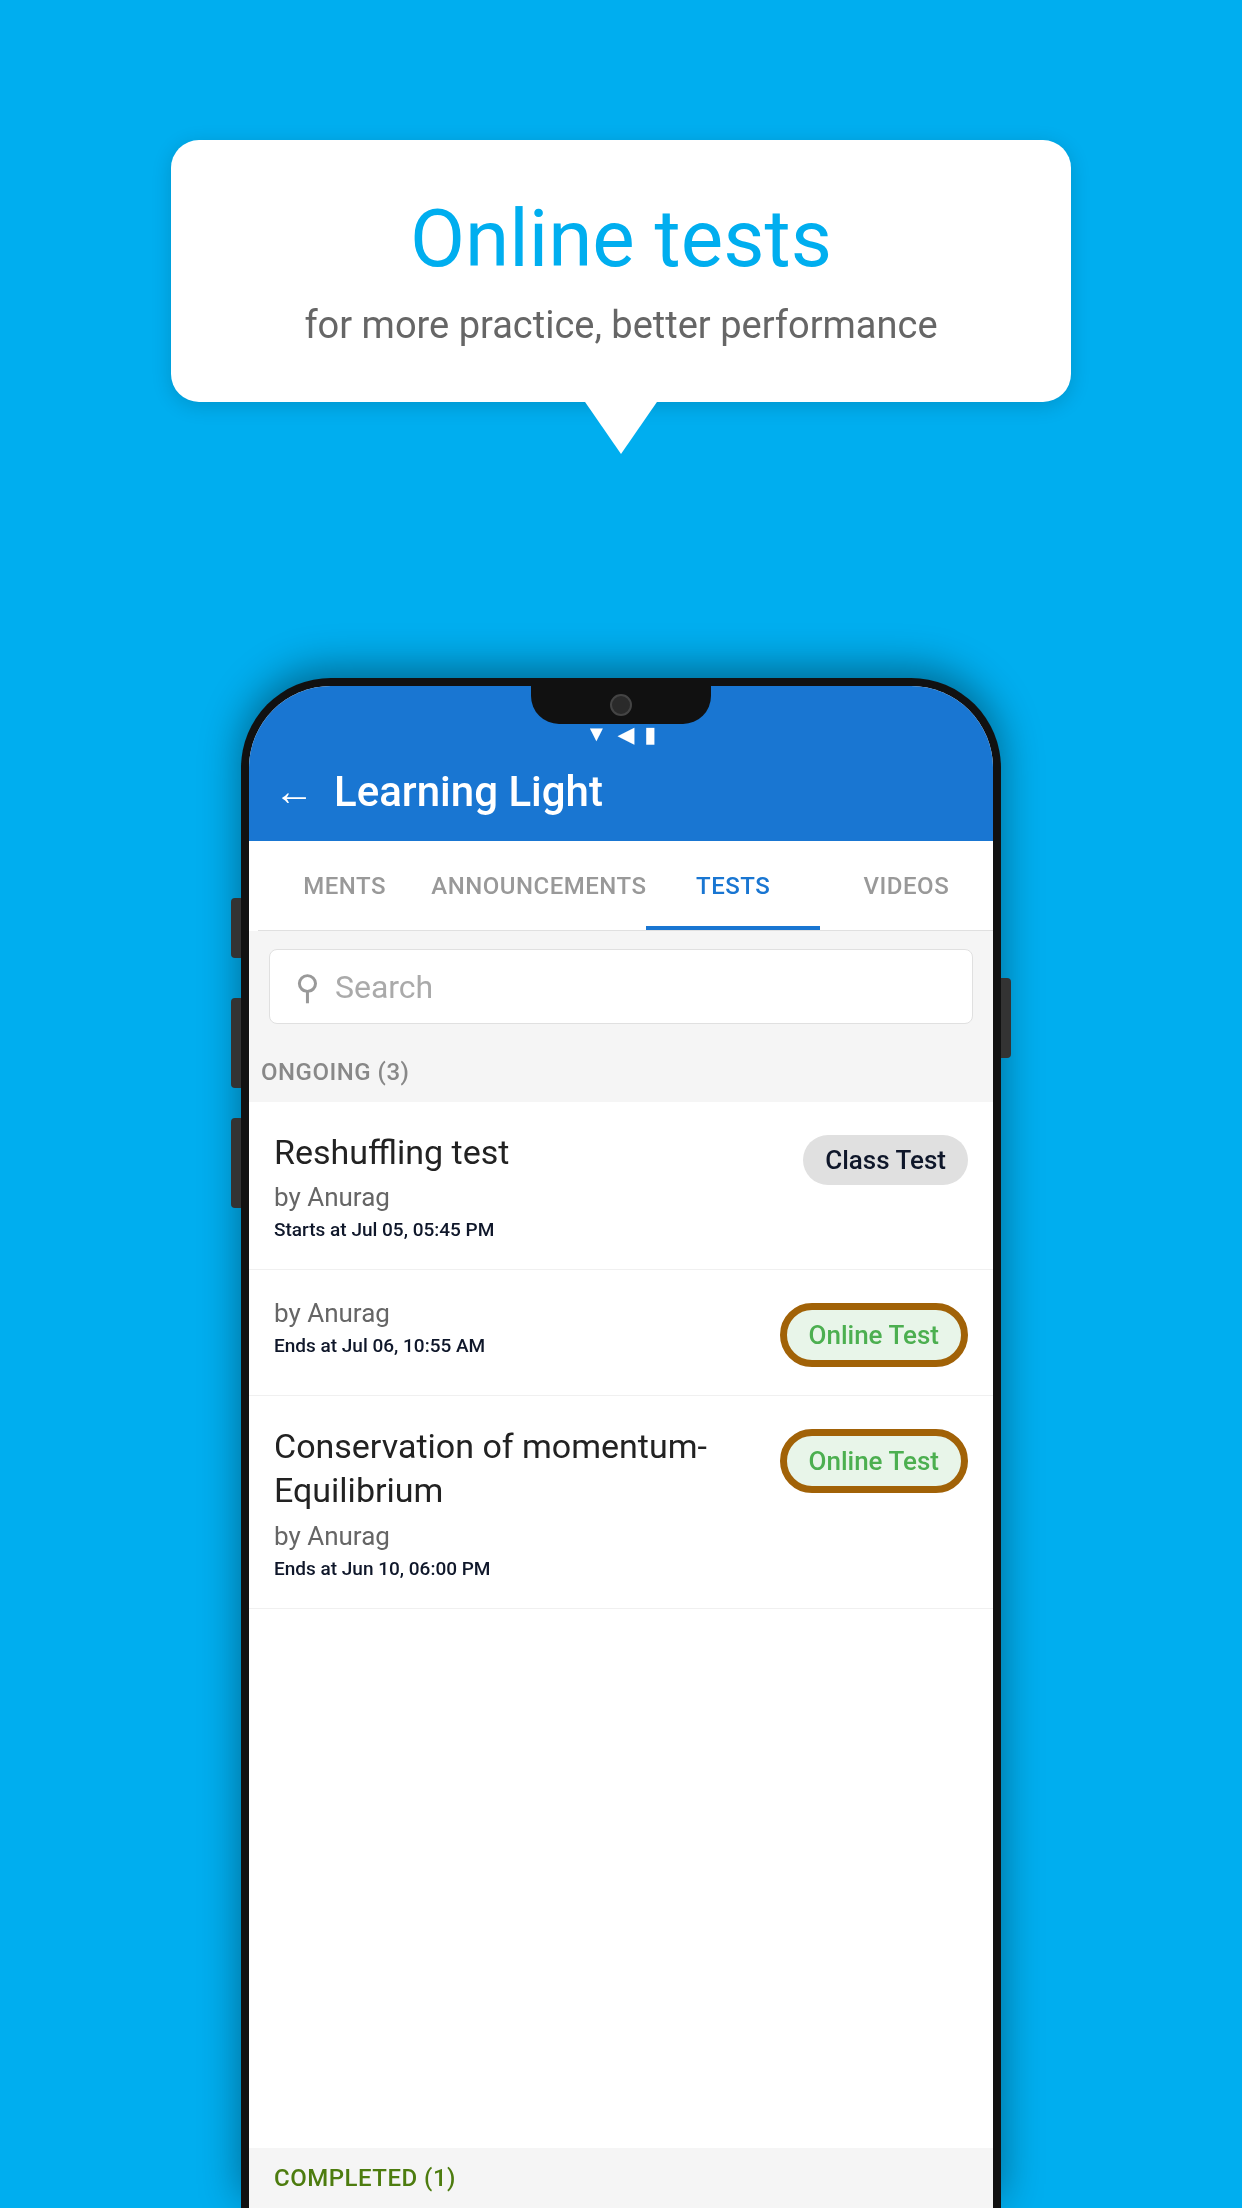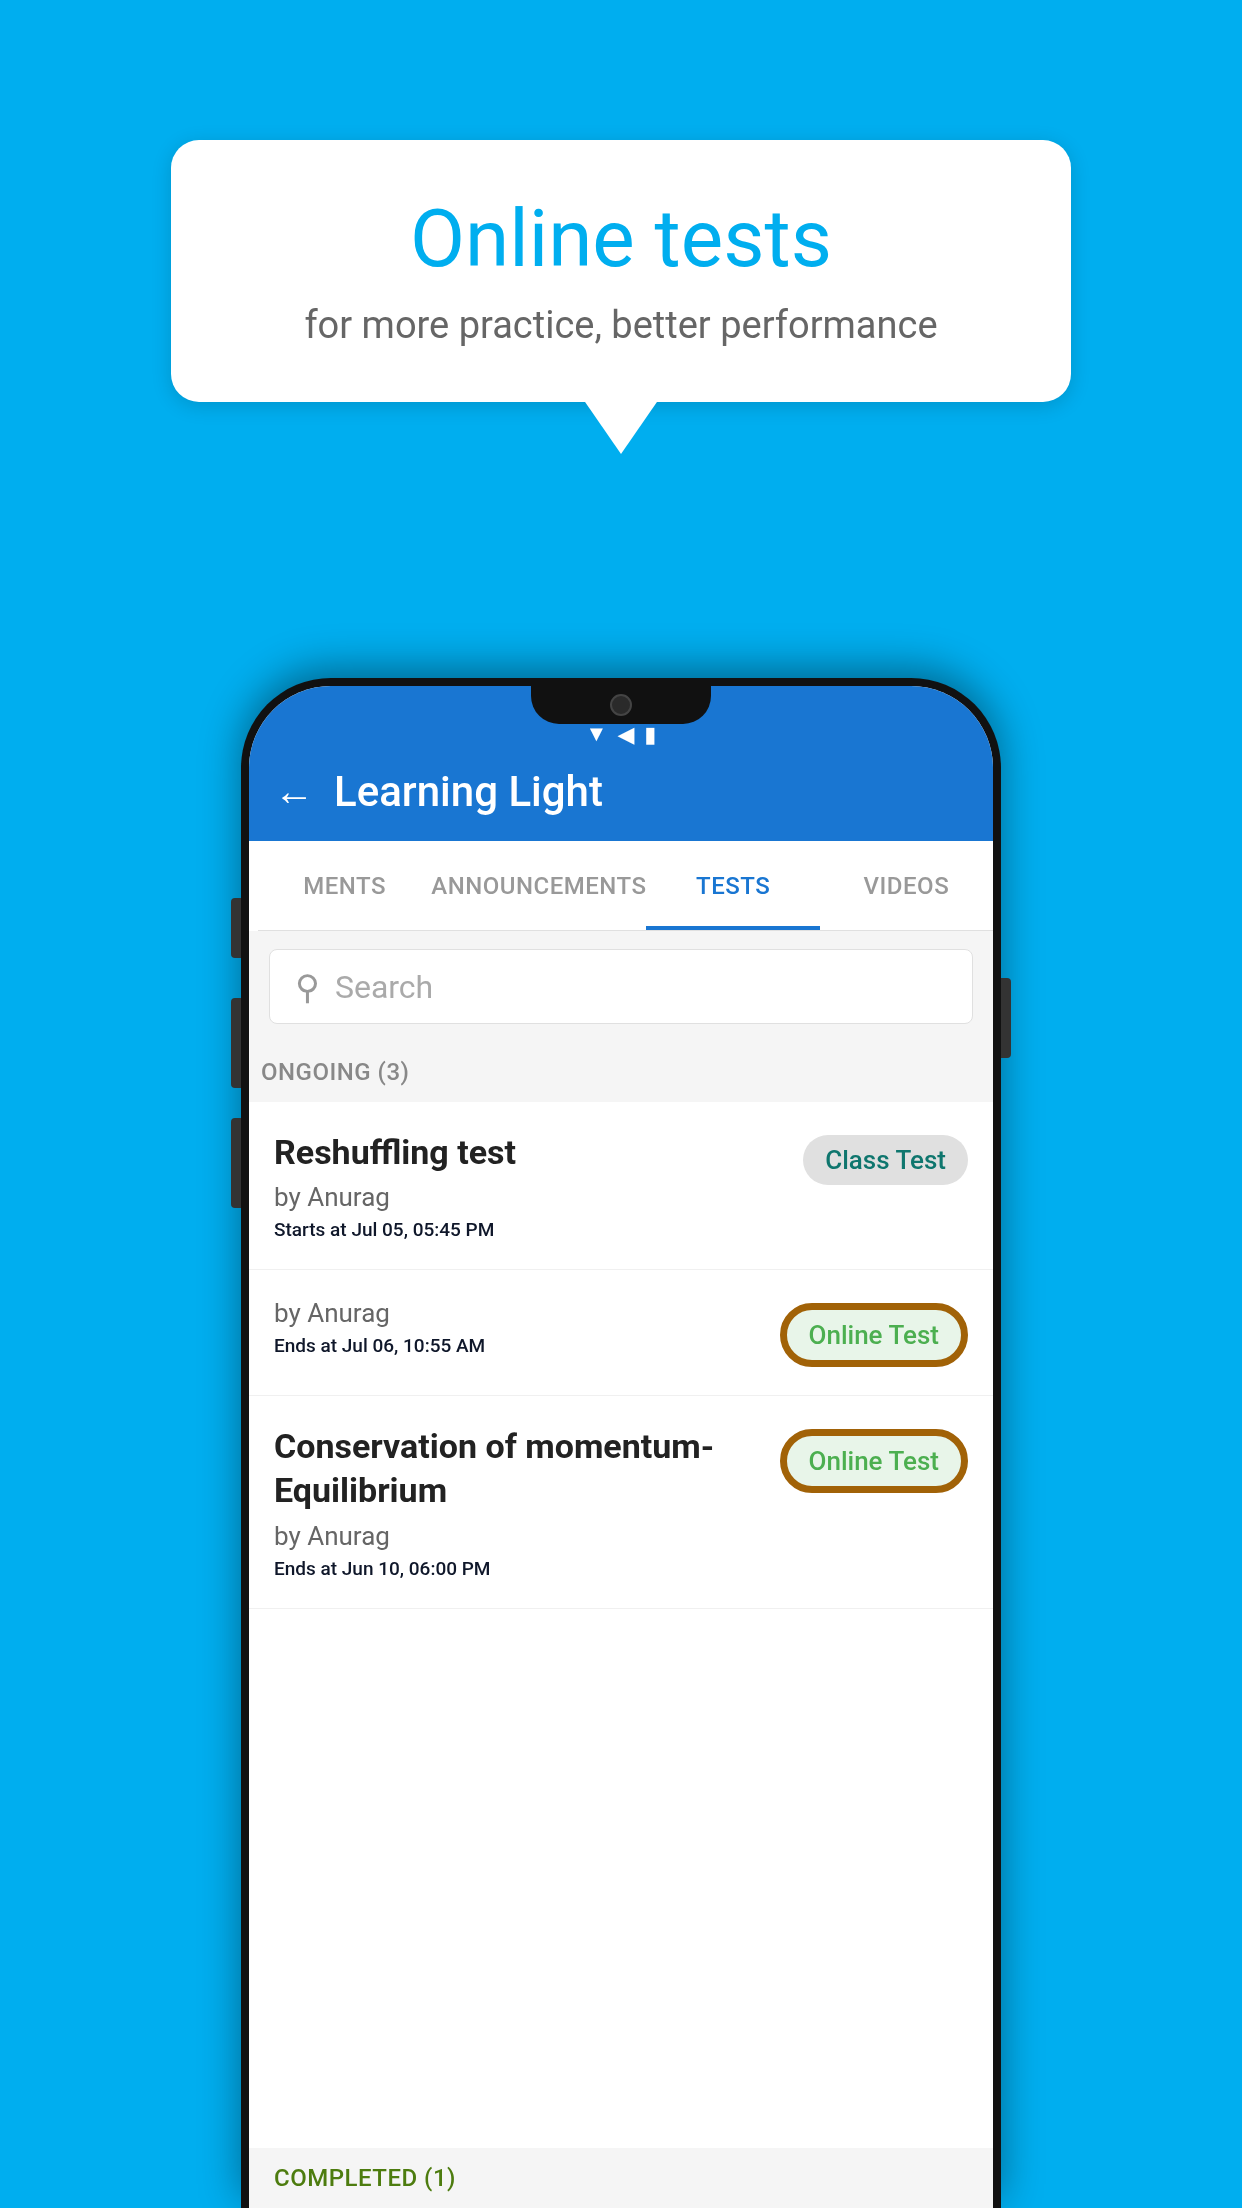--- a/index.html
+++ b/index.html
@@ -249,21 +249,21 @@
       align-items: flex-start;
     }
 
     .test-info {
       flex: 1;
       padding-right: 20px;
     }
 
     .test-name {
       font-size: 34px;
-      font-weight: 700;
+      font-weight: 400;
       color: #222;
       margin-bottom: 8px;
       line-height: 1.3;
     }
 
     .test-author {
       font-size: 26px;
       color: #666;
       margin-bottom: 6px;
     }
@@ -283,21 +283,21 @@
       font-size: 26px;
       font-weight: 500;
       white-space: nowrap;
       min-width: 160px;
       text-align: center;
       margin-top: 5px;
     }
 
     .badge-class {
       background: #e0e0e0;
-      color: #0f766e;
+      color: #0f172a;
     }
 
     .badge-online {
       background: #e8f5e9;
       color: #4CAF50;
       border: 7px solid #a16207;
     }
 
     .completed-section {
       background: #f5f5f5;

